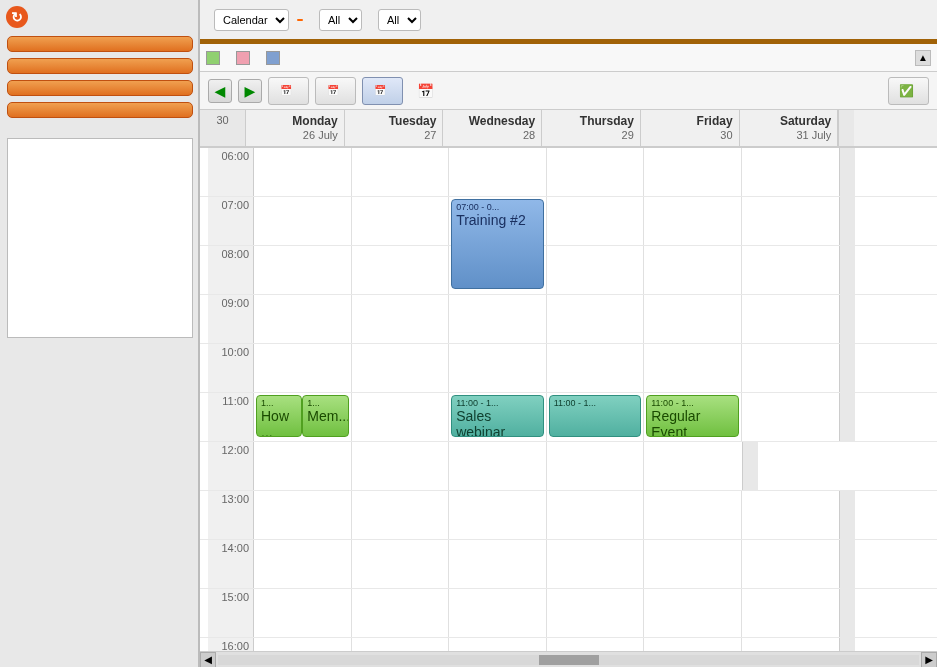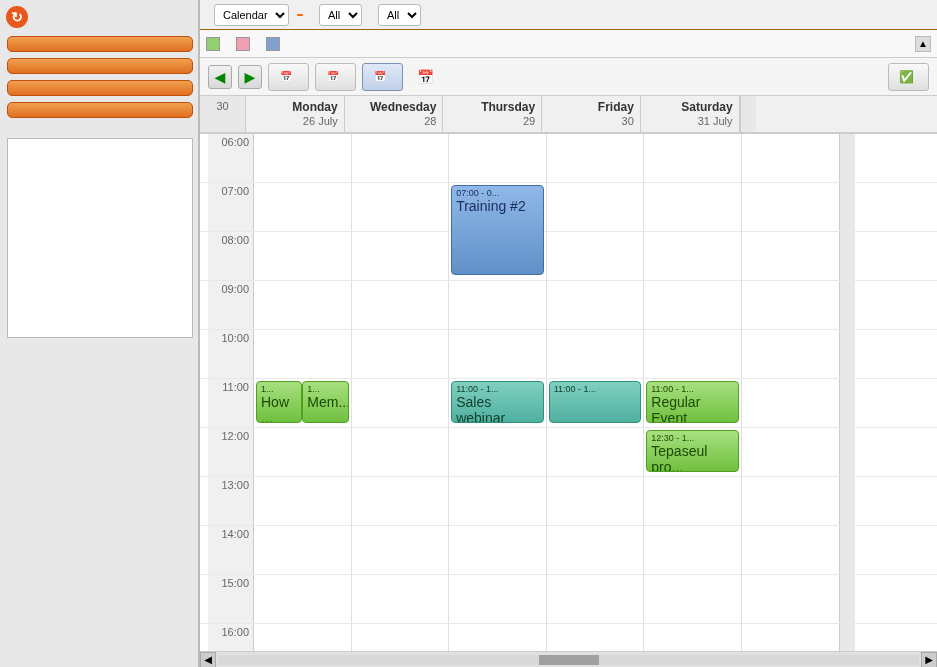--- a/index.html
+++ b/index.html
@@ -62,23 +62,23 @@
       position: absolute;
       left: 200px; top: 0;
       width: 737px; height: 667px;
       background: white;
       display: flex;
       flex-direction: column;
     }
 
     
     .toolbar {
-      height: 30px;
+      height: 44px;
       background: #f0f0f0;
-      border-bottom: 1px solid #a16207;
+      border-bottom: 5px solid #a16207;
       display: flex;
       align-items: center;
       padding: 8px 6px;
       gap: 8px;
       flex-shrink: 0;
     }
     .toolbar-label { font-size: 12px; color: #333; }
     .toolbar-select {
       height: 22px; font-size: 11px;
       border: 1px solid #bbb; border-radius: 3px;
@@ -381,20 +381,21 @@
 
   <div class="calendar-area">
 
     <div class="day-headers">
       <div class="day-header-spacer">
         <span style="font-size:11px;color:#666;">30</span>
       </div>
       <div class="day-header">
         Monday<br><span class="day-num">26 July</span>
       </div>
+      <div class="day-header">Tuesday<br><span class="day-num">27</span></div>
       <div class="day-header">Wednesday<br><span class="day-num">28</span></div>
       <div class="day-header">Thursday<br><span class="day-num">29</span></div>
       <div class="day-header">Friday<br><span class="day-num">30</span></div>
       <div class="day-header">Saturday<br><span class="day-num">31 July</span></div>
       <div style="width:16px;background:#e8e8e8;border-left:1px solid #ccc;"></div>
     </div>
 
     <div class="time-grid" id="time-grid">
 
     <div class="time-row" style="position: relative;">
@@ -484,26 +485,20 @@
           </div>
           <div class="time-cell sunday" style="min-height: 48px; position: relative;"></div>
           <div style="width: 16px; border-left: 1px solid rgb(204, 204, 204); background: rgb(232, 232, 232);"></div>
         </div>
         <div class="time-row" style="position: relative;">
           <div class="time-label">12:00</div>
           <div class="time-cell" style="min-height: 48px; position: relative;"></div>
           <div class="time-cell" style="min-height: 48px; position: relative;"></div>
           <div class="time-cell" style="min-height: 48px; position: relative;"></div>
           <div class="time-cell" style="min-height: 48px; position: relative;"></div>
-          <div class="time-cell" style="min-height: 48px; position: relative;">
-            <div class="event-block event-green" style="left: 2px; top: 2px; bottom: 4px; position: absolute;">
-              <div class="event-time">12:30 - 1...</div>
-              <div class="event-title">Tepaseul pro...</div>
-            </div>
-          </div>
           <div class="time-cell sunday" style="min-height: 48px; position: relative;"></div>
           <div style="width: 16px; border-left: 1px solid rgb(204, 204, 204); background: rgb(232, 232, 232);"></div>
         </div>
         <div class="time-row" style="position: relative;">
           <div class="time-label">13:00</div>
           <div class="time-cell" style="min-height: 48px; position: relative;"></div>
           <div class="time-cell" style="min-height: 48px; position: relative;"></div>
           <div class="time-cell" style="min-height: 48px; position: relative;"></div>
           <div class="time-cell" style="min-height: 48px; position: relative;"></div>
           <div class="time-cell" style="min-height: 48px; position: relative;"></div>

